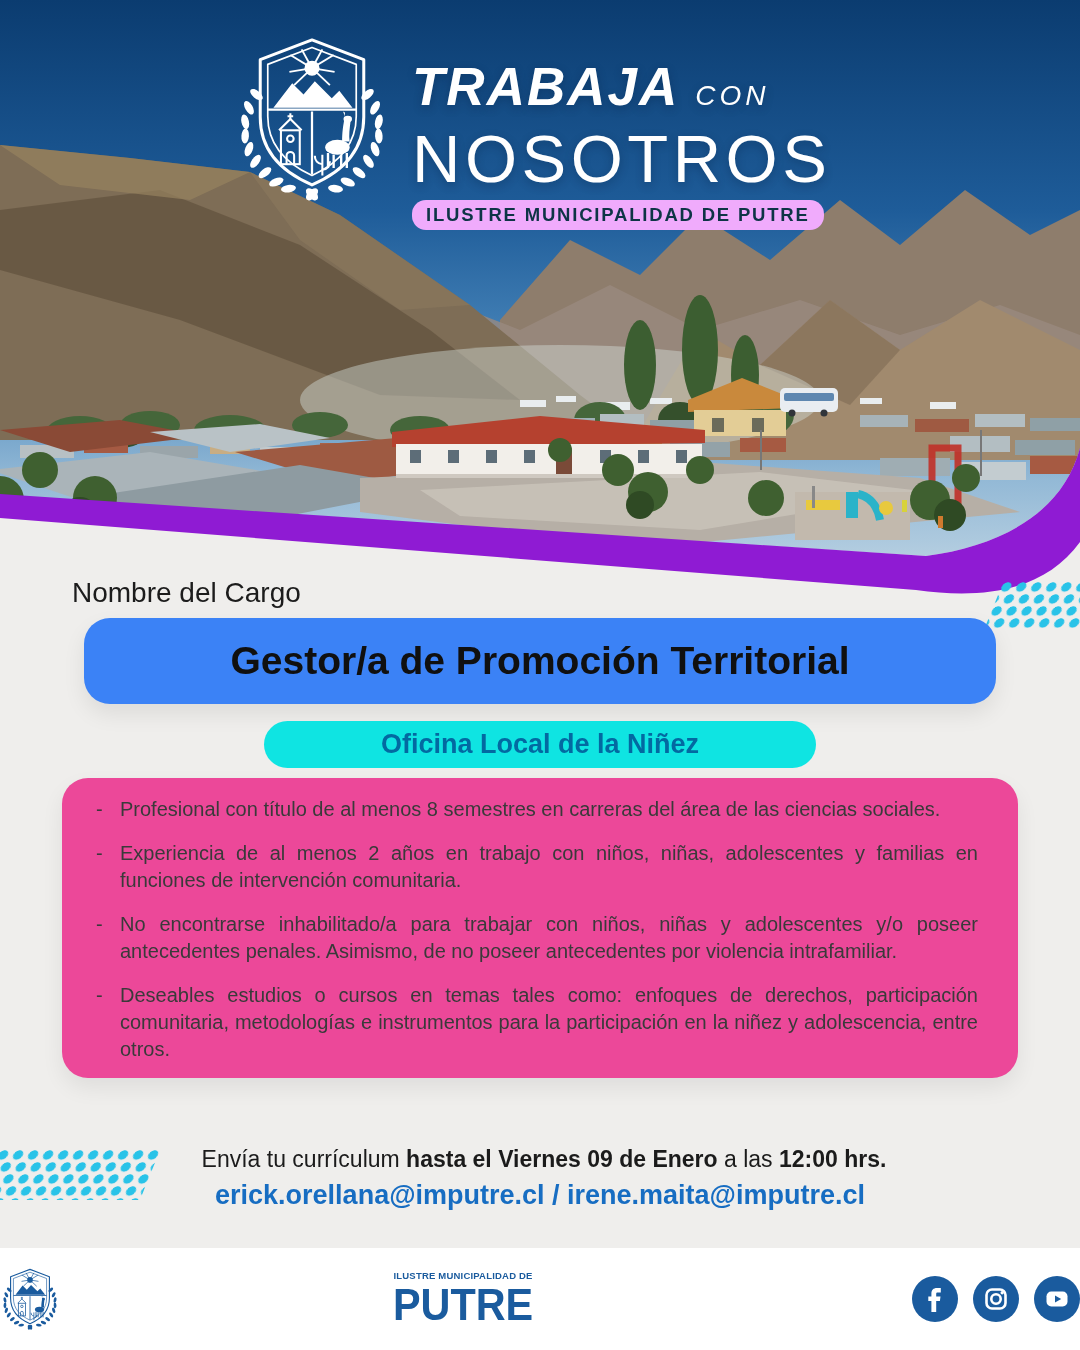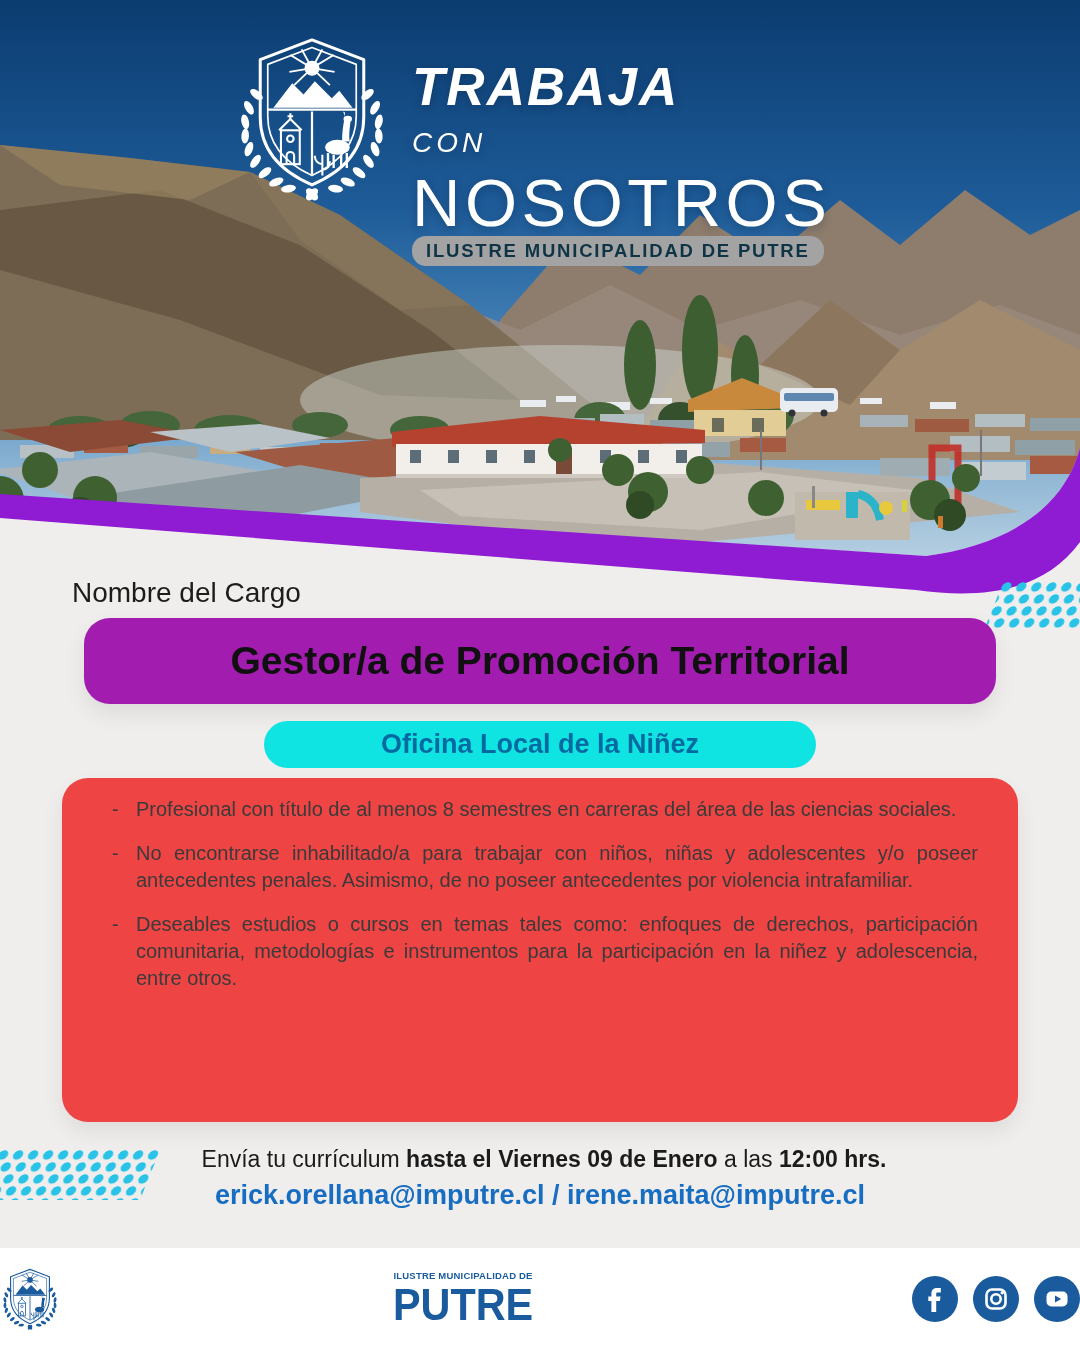--- a/index.html
+++ b/index.html
@@ -6,47 +6,47 @@
   .poster{position:relative;width:1080px;height:1350px;background:#efeeec;overflow:hidden;
           font-family:"Liberation Sans","DejaVu Sans",sans-serif;margin:0 auto;}
 
   
   .photo-svg{position:absolute;top:0;left:0;display:block;}
 
   
   .hdr-shield{position:absolute;left:232px;top:34px;width:160px;height:170px;color:#ffffff;}
   .hdr-text{position:absolute;left:412px;top:60px;color:#ffffff;}
   .hdr-line1{display:flex;align-items:baseline;gap:16px;font-style:italic;font-weight:700;
-             font-size:53px;letter-spacing:2px;line-height:1;text-shadow:0 3px 10px rgba(0,25,55,.30);flex-direction:column;}
+             font-size:53px;letter-spacing:2px;line-height:1;text-shadow:0 3px 10px rgba(0,25,55,.30);}
   .hdr-con{font-size:28px;letter-spacing:4px;font-weight:400;}
   .hdr-line2{font-weight:400;font-size:67px;letter-spacing:4.5px;line-height:1;margin-top:12px;
              text-shadow:0 3px 10px rgba(0,25,55,.30);}
-  .hdr-ribbon{display:inline-block;margin-top:0;background:#a3a3a3;color:#0E3446;
+  .hdr-ribbon{display:inline-block;margin-top:8px;background:#f0abfc;color:#0E3446;
               font-size:18.5px;font-weight:700;letter-spacing:1.8px;padding:4px 14px;border-radius:14px;}
 
   
   .dots{position:absolute;--dot:#29C3E8;
         background-image:radial-gradient(circle at 5px 5px,var(--dot) 4.4px,transparent 5px),
                          radial-gradient(circle at 5px 5px,var(--dot) 4.4px,transparent 5px);
         background-size:15px 24px;background-position:0 0,7.5px 12px;transform:skewX(-22deg);}
   .dots-right{left:994px;top:582px;width:110px;height:46px;}
   .dots-left{left:-10px;top:1150px;width:160px;height:50px;}
 
   
   .cargo-label{position:absolute;left:72px;top:577px;font-size:28px;color:#1c1c1c;}
-  .title-card{position:absolute;left:84px;top:618px;width:912px;height:86px;background:#a21caf;
+  .title-card{position:absolute;left:84px;top:618px;width:912px;height:86px;background:#3b82f6;
               border-radius:26px;box-shadow:0 10px 22px rgba(0,0,0,.08);
               display:flex;align-items:center;justify-content:center;
               font-size:39px;font-weight:700;color:#101010;}
   .unit-pill{position:absolute;left:264px;top:721px;width:552px;height:47px;background:#0FE4E2;
              border-radius:24px;display:flex;align-items:center;justify-content:center;
              font-size:27px;font-weight:600;color:#0369a1;}
-  .req-card{position:absolute;left:62px;top:778px;width:956px;height:344px;background:#ef4444;
+  .req-card{position:absolute;left:62px;top:778px;width:956px;height:300px;background:#ec4899;
             border-radius:26px;box-shadow:0 10px 22px rgba(0,0,0,.07);
-            padding:18px 40px 0 48px;box-sizing:border-box;}
+            padding:18px 40px 0 32px;box-sizing:border-box;}
   .req-list{list-style:none;margin:0;padding:0;}
   .req-list li{position:relative;padding-left:26px;margin-bottom:17px;font-size:20px;
                line-height:27px;color:#3a3a3a;text-align:justify;}
   .req-list li::before{content:"-";position:absolute;left:2px;top:0;}
 
   
   .apply-line{position:absolute;left:4px;top:1146px;width:100%;text-align:center;
               font-size:23px;color:#1b1b1b;}
   .apply-line .b{font-weight:700;}
   .emails{position:absolute;left:0;top:1180px;width:100%;text-align:center;
@@ -304,20 +304,21 @@
 
   <div class="dots dots-right"></div>
 
   <div class="cargo-label">Nombre del Cargo</div>
   <div class="title-card">Gestor/a de Promoción Territorial</div>
   <div class="unit-pill">Oficina Local de la Niñez</div>
 
   <div class="req-card">
     <ul class="req-list">
       <li>Profesional con título de al menos 8 semestres en carreras del área de las ciencias sociales.</li>
+      <li>Experiencia de al menos 2 años en trabajo con niños, niñas, adolescentes y familias en funciones de intervención comunitaria.</li>
       <li>No encontrarse inhabilitado/a para trabajar con niños, niñas y adolescentes y/o poseer antecedentes penales. Asimismo, de no poseer antecedentes por violencia intrafamiliar.</li>
       <li>Deseables estudios o cursos en temas tales como: enfoques de derechos, participación comunitaria, metodologías e instrumentos para la participación en la niñez y adolescencia, entre otros.</li>
     </ul>
   </div>
 
   <div class="dots dots-left"></div>
   <div class="apply-line">
     <span>Envía tu currículum </span><span class="b">hasta el Viernes 09 de Enero</span><span> a las </span><span class="b">12:00 hrs.</span>
   </div>
   <div class="emails">erick.orellana@imputre.cl / irene.maita@imputre.cl</div>

